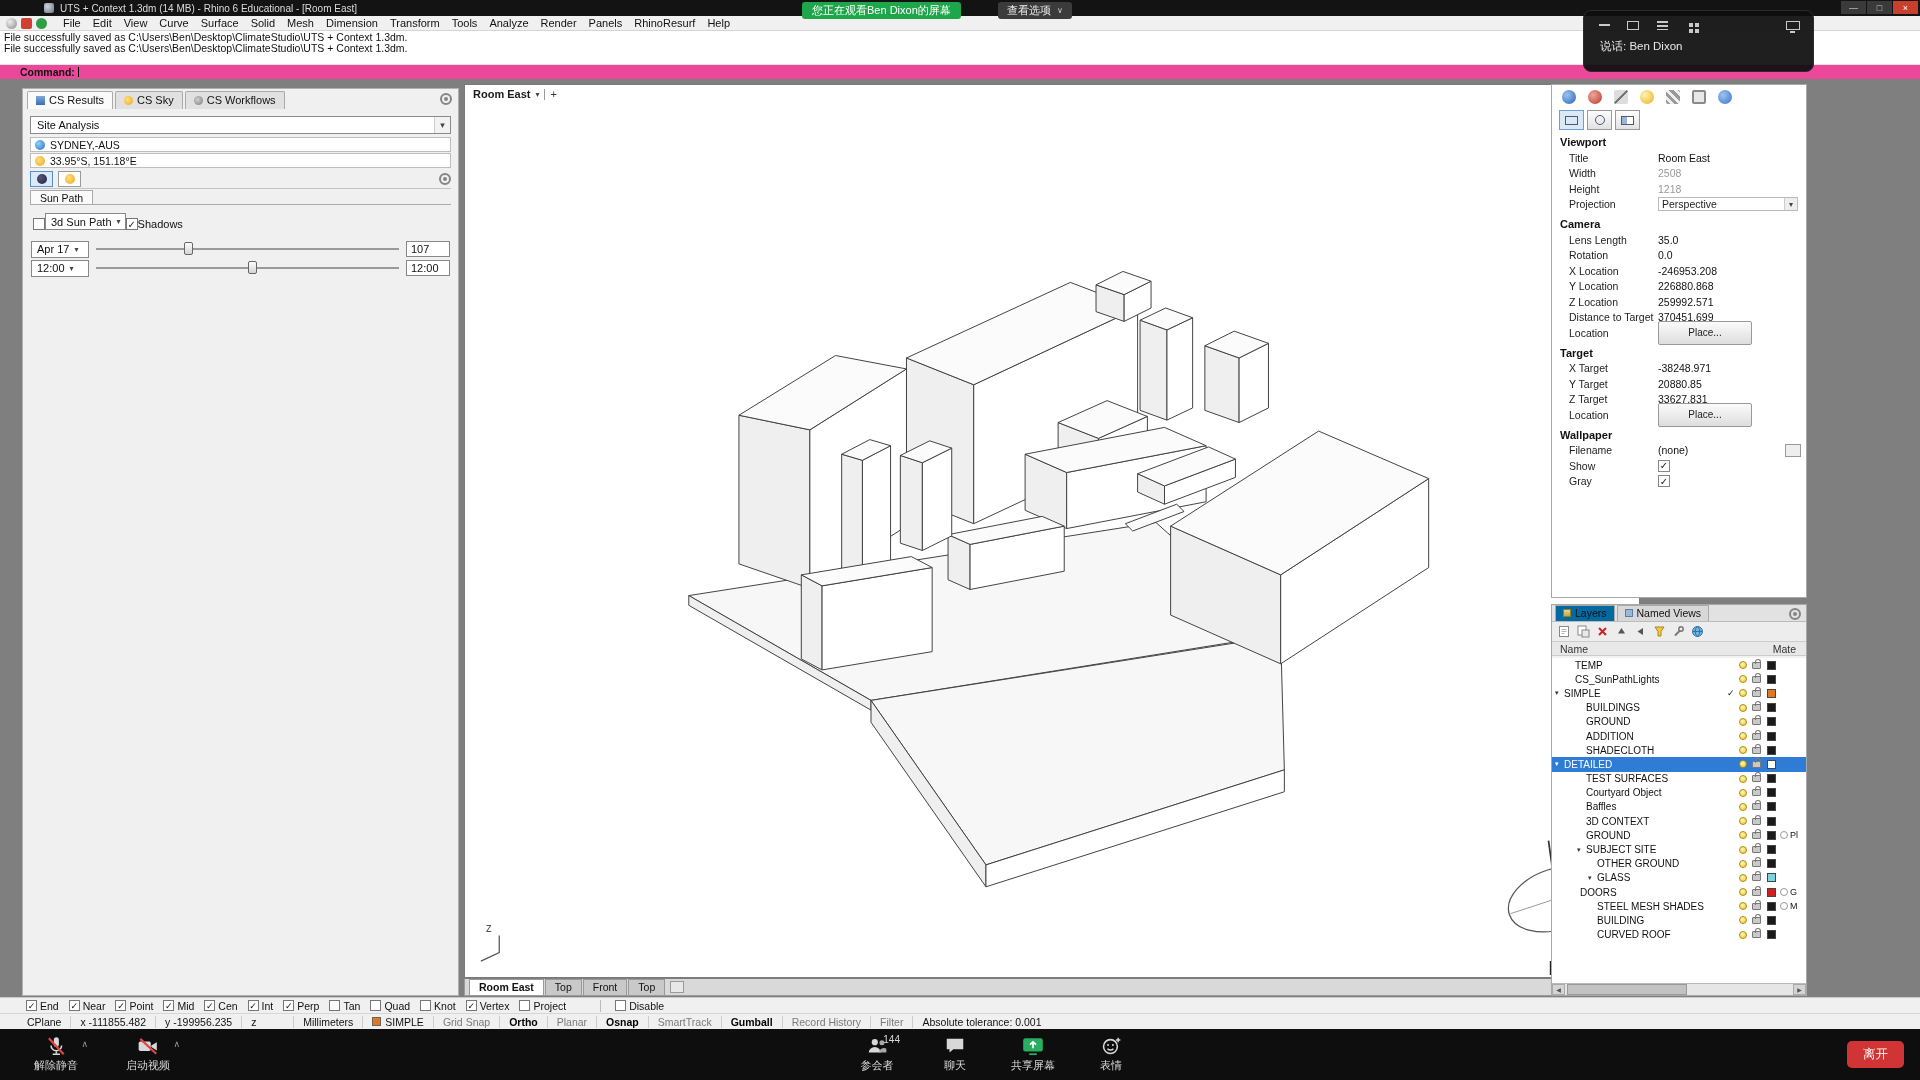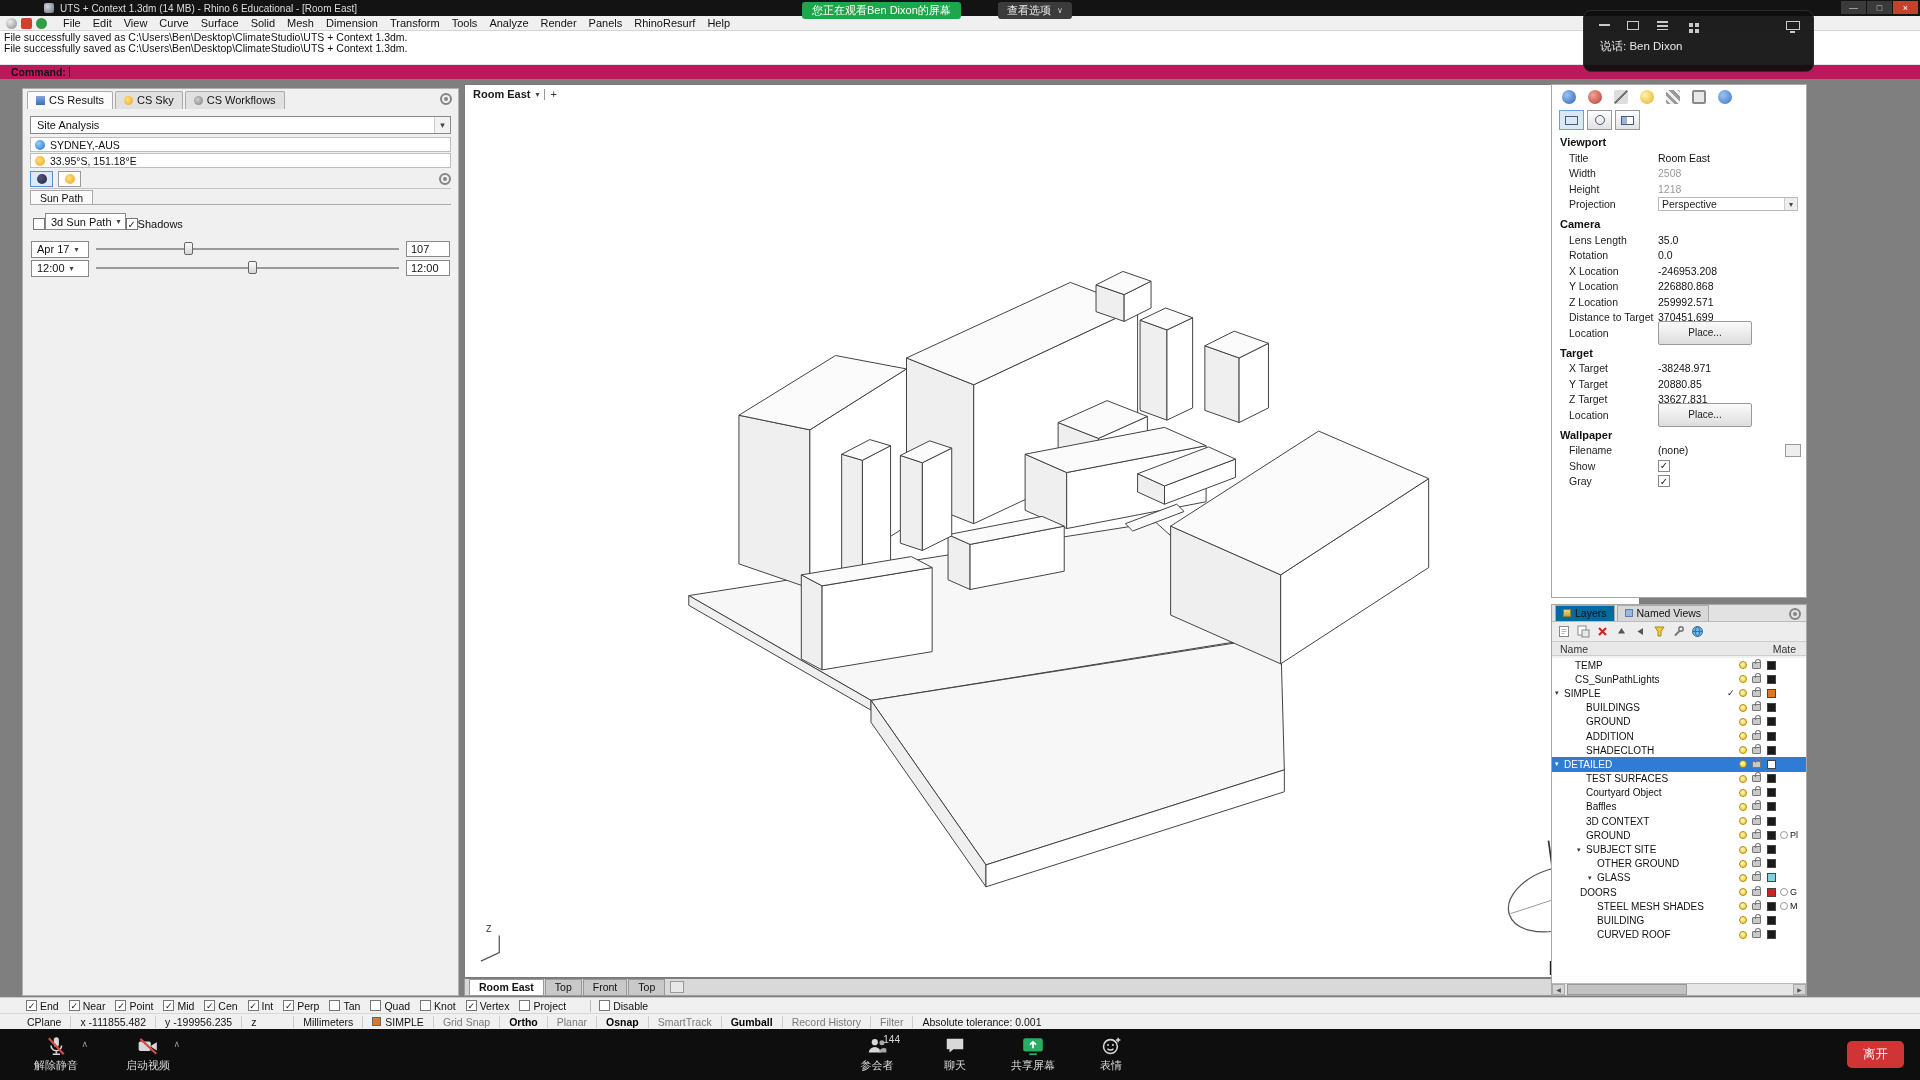--- a/index.html
+++ b/index.html
@@ -13,21 +13,21 @@
 
 #menubar{position:absolute;top:16px;left:0;right:0;height:15px;background:#f0f0f0;border-bottom:1px solid #d6d6d6;display:flex;align-items:center;font-size:11px;padding-left:6px;z-index:4}
 .tray-ico{width:11px;height:11px;margin-right:4px;display:inline-block}
 .t1{border-radius:50%;background:radial-gradient(circle at 35% 35%,#eee,#888)}
 .t2{border-radius:2px;background:#d04030}
 .t3{border-radius:50%;background:#2f9e44}
 #menu-items{display:flex;margin-left:6px}
 .menu-item{padding:0 6px;cursor:default}
 
 #cmd-history{position:absolute;top:31px;left:0;right:0;height:33px;background:#fff;font-size:10.5px;line-height:11px;padding:1px 0 0 4px;z-index:3}
-#cmd-prompt{position:absolute;top:64px;left:0;right:0;height:15px;background:#be185d;border-top:1px solid #e4e4e4;font-size:10.5px;display:flex;align-items:center;padding-left:11px;font-weight:bold;z-index:3}
+#cmd-prompt{position:absolute;top:64px;left:0;right:0;height:15px;background:#ec4899;border-top:1px solid #e4e4e4;font-size:10.5px;display:flex;align-items:center;padding-left:20px;font-weight:bold;z-index:3}
 .caret{display:inline-block;width:1px;height:10px;background:#000;margin-left:3px}
 
 #cs-panel{position:absolute;left:22px;top:88px;width:437px;height:908px;background:#f0f0f0;border:1px solid #b0b0b0;font-size:11px}
 #cs-tabs{position:absolute;top:2px;left:4px;display:flex;gap:2px}
 .cs-tab{display:flex;align-items:center;gap:4px;padding:2px 8px 3px;border:1px solid #aaa;border-bottom:none;background:#e1e1e1;border-radius:2px 2px 0 0}
 .cs-tab.active{background:#fafafa}
 .cs-tab-ico{width:9px;height:9px;display:inline-block}
 .cs-tab-ico.i0{background:linear-gradient(to top,#3a6fb5,#7fa8d8)}
 .cs-tab-ico.i1{border-radius:50%;background:radial-gradient(circle at 40% 40%,#ffe27a,#f0a020)}
 .cs-tab-ico.i2{border-radius:50%;background:radial-gradient(circle at 40% 40%,#cfcfcf,#7c7c7c)}
@@ -124,21 +124,21 @@
 .lmat{width:26px;display:flex;align-items:center;gap:2px;font-size:9px;flex:none}
 .matball{width:8px;height:8px;border-radius:50%;background:#fff;border:1px solid #999}
 #layers-hscroll{position:absolute;bottom:0;left:0;right:0;height:12px;background:#e6e6e6;border-top:1px solid #bbb;display:flex;align-items:stretch}
 .scr-btn{width:13px;background:#d4d4d4;border:1px solid #aaa;font-size:6px;display:flex;align-items:center;justify-content:center;color:#555}
 .scr-thumb{width:120px;background:#c2c2c2;border:1px solid #999;margin-left:2px}
 .scr-btn.right{margin-left:auto}
 
 #status-osnap{position:absolute;top:997px;left:0;right:0;height:16px;background:#f0f0f0;border-top:1px solid #cacaca;display:flex;align-items:center;gap:10px;padding-left:26px;font-size:10.5px;z-index:2}
 .osnap{display:inline-flex;align-items:center;gap:3px}
 .cb{width:11px;height:11px;background:#fff;border:1px solid #777;display:inline-flex;align-items:center;justify-content:center;font-size:9px;color:#111}
-#osnap-disable{margin-left:14px;border-left:1px solid #bbb;padding-left:8px}
+#osnap-disable{margin-left:24px;border-left:1px solid #bbb;padding-left:14px}
 #status-fields{position:absolute;top:1013px;left:0;right:0;height:16px;background:#f0f0f0;border-top:1px solid #d6d6d6;display:flex;align-items:center;font-size:10.5px;padding-left:18px;z-index:2}
 .sfield{padding:0 9px;border-right:1px solid #ccc;white-space:nowrap;display:inline-flex;align-items:center}
 .layer-chip{width:9px;height:9px;background:#e07820;border:1px solid #666;margin-right:4px}
 #status-toggles{display:flex;align-items:center}
 .stoggle{padding:0 9px;border-right:1px solid #ccc;color:#7a7a7a;white-space:nowrap}
 .stoggle.on{color:#000;font-weight:bold}
 .sfield.last{border-right:none}
 
 #zoom-banner{position:absolute;top:2px;left:802px;height:17px;background:#1ea64a;color:#fff;font-size:11px;display:flex;align-items:center;padding:0 10px;border-radius:3px;z-index:50}
 #zoom-viewopts{position:absolute;top:2px;left:998px;height:17px;background:#3b3b3b;color:#eee;font-size:11px;display:flex;align-items:center;gap:6px;padding:0 9px;border-radius:3px;z-index:50}

